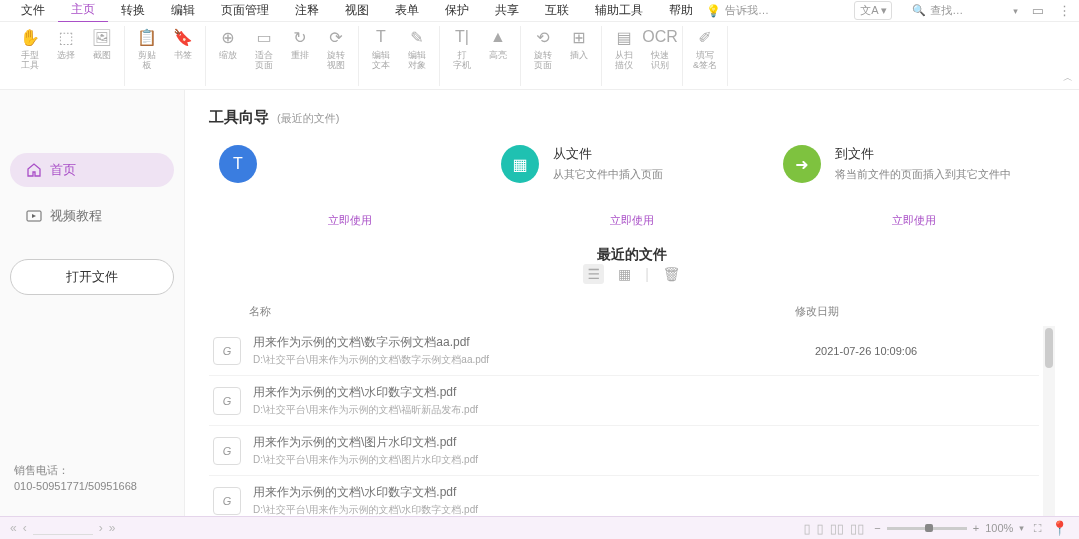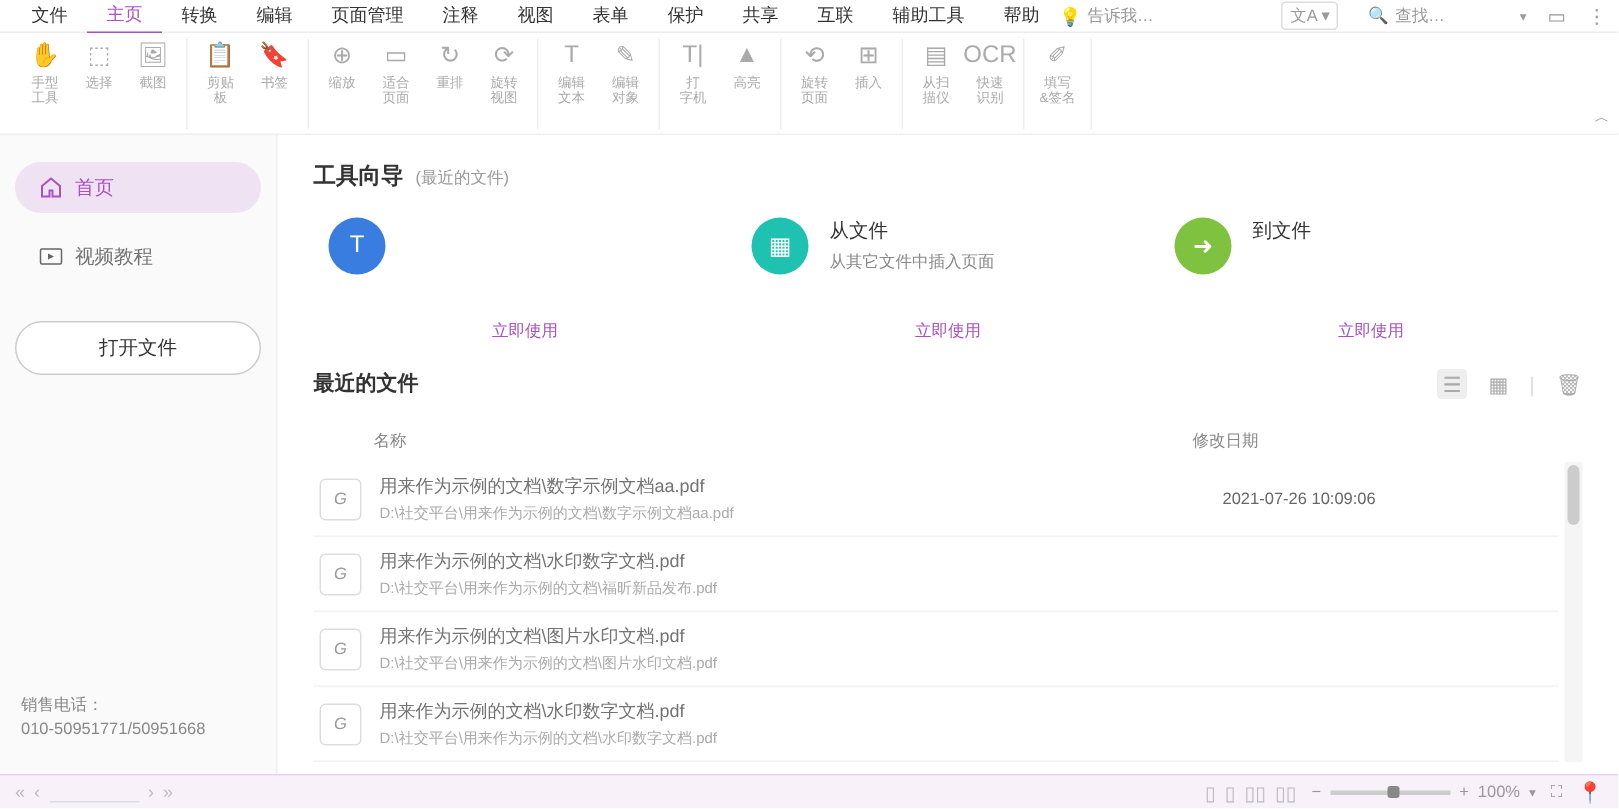--- a/index.html
+++ b/index.html
@@ -20,41 +20,41 @@
 .ribbon-group { display: flex; flex-direction: row; gap: 8px; padding: 0 8px; border-right: 1px solid #eee; height: 60px; }
 .ribbon-btn { display: flex; flex-direction: column; align-items: center; justify-content: flex-start; width: 28px; gap: 2px; color: #999; font-size: 10px; }
 .ribbon-btn .ico { width: 22px; height: 22px; display: flex; align-items: center; justify-content: center; font-size: 16px; color: #aaa; }
 .ribbon-btn .lbl { font-size: 9px; line-height: 10px; text-align: center; color: #aaa; white-space: pre-line; max-width: 30px; }
 .ribbon-chevron { position: absolute; right: 6px; bottom: 4px; font-size: 10px; color: #999; }
 
 
 .main { display: flex; height: 426px; }
 .sidebar { width: 185px; background: #fafafa; border-right: 1px solid #eee; padding: 18px 10px; display: flex; flex-direction: column; }
 .pill { border-radius: 18px; padding: 8px 16px; display: flex; align-items: center; gap: 8px; font-size: 13px; margin-bottom: 12px; }
-.pill.active { background: #efe3f3; color: #a94fc7; }
+.pill.active { background: #efe3f3; color: #a94fc7; margin-top: 45px; }
 .side-item { padding: 8px 16px; display: flex; align-items: center; gap: 8px; font-size: 13px; color: #737373; }
 .open-btn { margin-top: 26px; border: 1px solid #ccc; border-radius: 18px; padding: 8px; text-align: center; font-size: 13px; color: #333; background: #fff; }
 .sidebar-footer { margin-top: auto; font-size: 11px; color: #888; padding: 4px; line-height: 16px; }
 
 .content { flex: 1; padding: 18px 24px; overflow: hidden; position: relative; }
 .section-title { font-size: 15px; font-weight: bold; color: #333; display: flex; align-items: baseline; gap: 8px; margin-bottom: 18px; }
 .section-title .sub { font-size: 11px; color: #999; font-weight: normal; }
 
 .cards { display: flex; gap: 0; margin-bottom: 10px; }
 .card { flex: 1; display: flex; flex-direction: column; align-items: flex-start; padding: 0 10px; }
 .card-body { display: flex; gap: 14px; }
 .card .circle { width: 38px; height: 38px; border-radius: 50%; display: flex; align-items: center; justify-content: center; color: #fff; font-size: 16px; flex-shrink: 0; }
 .c-blue { background: #3a7de0; }
 .c-teal { background: #1fc1b1; }
 .c-green { background: #7ec23f; }
 .card-text .ttl { font-size: 13px; color: #333; margin-bottom: 4px; }
 .card-text .desc { font-size: 11px; color: #888; }
 .card .action { color: #a94fc7; font-size: 11px; margin-top: 30px; align-self: center; }
 
-.recent-header { display: flex; align-items: center; justify-content: space-between; margin-top: 18px; margin-bottom: 14px; }
+.recent-header { display: flex; align-items: center; justify-content: space-between; margin-top: 18px; margin-bottom: 14px; flex-direction: column; }
 .recent-title { font-size: 14px; font-weight: bold; color: #333; }
 .view-icons { display: flex; gap: 14px; color: #aaa; font-size: 14px; align-items: center; }
 .view-icons .active { background: #eee; padding: 2px 4px; border-radius: 3px; }
 
 .list-header { display: flex; font-size: 11px; color: #888; padding: 6px 40px; }
 .col-name { flex: 1; }
 .col-date { width: 220px; }
 
 .file-list { border-top: 1px solid transparent; position: relative; padding-right: 16px; }
 .file-item { display: flex; align-items: center; padding: 8px 4px; gap: 12px; border-bottom: 1px solid #f2f2f2; }
@@ -259,20 +259,21 @@
               <div class="desc">从其它文件中插入页面</div>
             </div>
           </div>
           <div class="action">立即使用</div>
         </div>
         <div class="card">
           <div class="card-body">
             <div class="circle c-green">➜</div>
             <div class="card-text">
               <div class="ttl">到文件</div>
+              <div class="desc">将当前文件的页面插入到其它文件中</div>
             </div>
           </div>
           <div class="action">立即使用</div>
         </div>
       </div>
 
     <div class="recent-header">
       <div class="recent-title">最近的文件</div>
       <div class="view-icons">
         <span class="active">☰</span>

